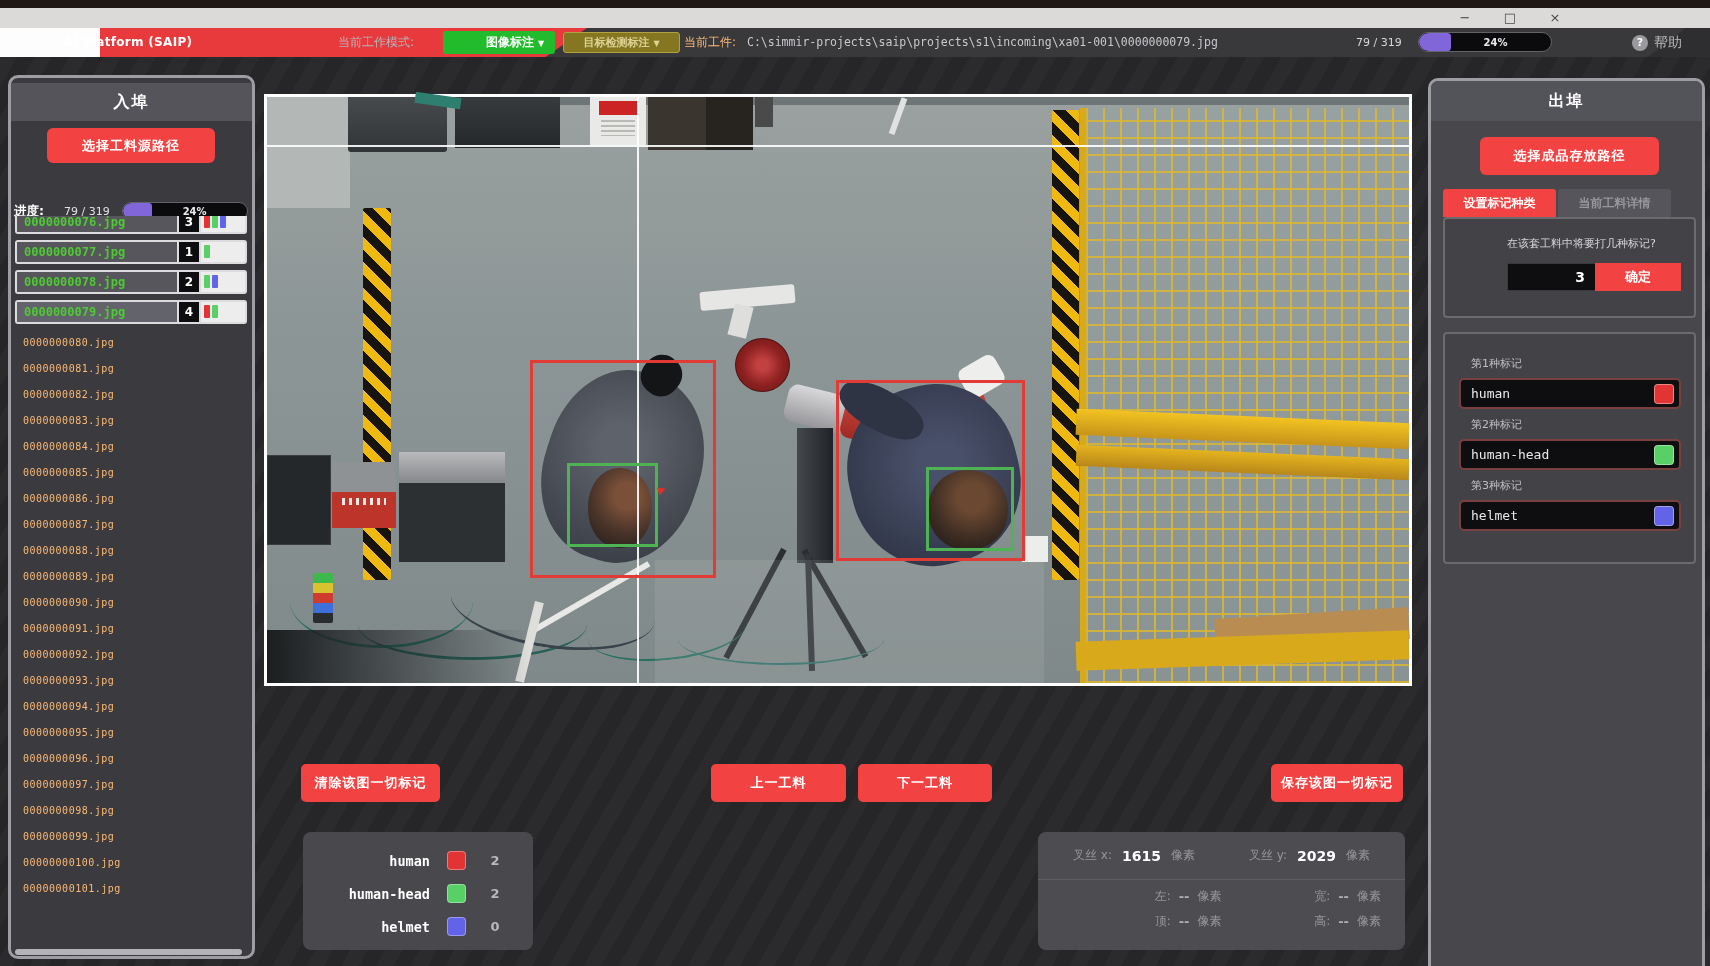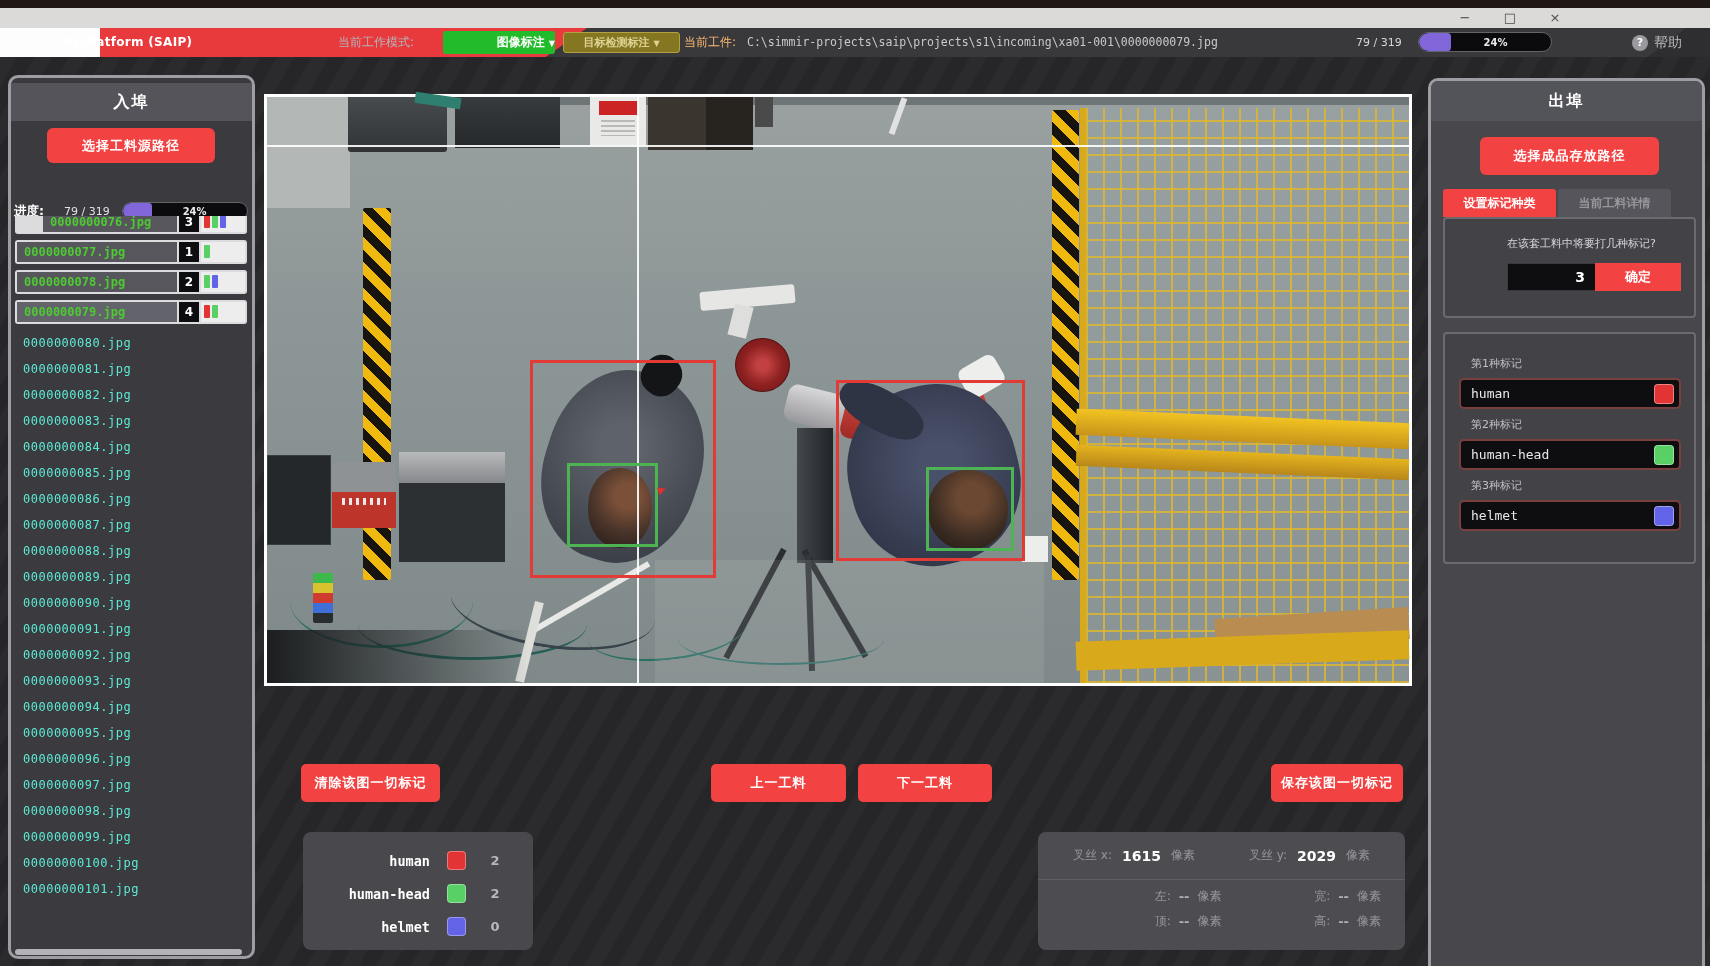--- a/index.html
+++ b/index.html
@@ -13,21 +13,21 @@
   .winbtn.min{left:1452px;} .winbtn.res{left:1497px;} .winbtn.cls{left:1542px;}
 
   
   .appbar{position:absolute;left:0;top:28px;width:100%;height:29px;background:#39393c;}
   .logo-white{position:absolute;left:0;top:0;width:100px;height:29px;background:#fdfdfd;}
   .logo-red{position:absolute;left:100px;top:0;width:487px;height:29px;background:#e8393c;
             clip-path:polygon(0 0,100% 0,91.5% 100%,0 100%);}
   .brand{position:absolute;left:64px;top:0;height:29px;line-height:29px;color:#fff;font-size:12px;font-weight:bold;letter-spacing:.3px;}
   .mode-label{position:absolute;left:338px;top:0;height:29px;line-height:29px;color:#b5b5b9;font-size:12px;}
   .btn-green{position:absolute;left:443px;top:3px;width:112px;height:23px;background:#22bb2b;border-radius:3px;
-             color:#fff;font-size:12px;font-weight:bold;text-align:right;line-height:23px;cursor:pointer;padding-left:32px;}
+             color:#fff;font-size:12px;font-weight:bold;text-align:center;line-height:23px;cursor:pointer;padding-left:32px;}
   .btn-olive{position:absolute;left:563px;top:4px;width:117px;height:21px;background:#857722;border:1px solid #b3a242;border-radius:3px;
              color:#ded294;font-size:11px;font-weight:bold;text-align:center;line-height:19px;cursor:pointer;}
   .dd-arrow{font-size:8px;margin-left:4px;}
   .file-label{position:absolute;left:684px;top:0;height:27px;line-height:29px;color:#fdba74;font-size:12px;}
   .file-path{position:absolute;left:747px;top:0;height:29px;line-height:29px;color:#c9c9cd;font-size:11.5px;font-family:"DejaVu Sans Mono",monospace;}
   .ab-progress-text{position:absolute;left:1356px;top:0;height:29px;line-height:29px;color:#d8d8dc;font-size:11px;}
   .pill{position:relative;background:#0b0b0d;border:1px solid #63636a;border-radius:10px;overflow:hidden;}
   .pill .pfill{position:absolute;left:0;top:0;height:100%;background:#8066d8;border-radius:10px 4px 4px 10px;}
   .pill .ptext{position:absolute;left:0;top:0;width:100%;height:100%;text-align:center;color:#e8e8ec;font-size:10px;font-weight:bold;}
   .ab-pill{position:absolute;left:1418px;top:4px;width:134px;height:20px;}
@@ -48,28 +48,28 @@
              color:#fff;font-size:16px;font-weight:bold;text-align:center;line-height:38px;letter-spacing:2px;}
   .sb-select{position:absolute;left:36px;top:50px;width:168px;height:35px;background:#f24242;border:none;border-radius:6px;
              color:#fff;font-size:13px;font-weight:bold;letter-spacing:1px;cursor:pointer;}
   .sb-progress{position:absolute;left:0;top:112px;width:100%;height:22px;display:flex;align-items:center;padding:0 3px 0 3px;margin-top:10px;}
   .sb-progress .plabel{color:#fff;font-size:12.5px;font-weight:bold;}
   .sb-progress .ptextnum{color:#e2e2e6;font-size:11px;margin-left:20px;}
   .sb-pill{width:126px;height:18px;margin-left:12px;flex:none;}
   .sb-pill .ptext{line-height:17px;left:8%;}
   .file-list{position:absolute;left:0;top:138px;bottom:10px;width:100%;overflow:hidden;}
   .frow{display:flex;height:24px;margin:0 5px 6px 4px;border:2px solid #dcdcde;background:#dcdcde;border-radius:3px;gap:2px;cursor:pointer;}
-  .frow:first-of-type{margin-top:-6px;padding-left:26px;}
+  .frow:first-of-type{margin-top:-6px;}
   .frow .fname{flex:1;background:#56565c;color:#4ec933;font-size:12px;font-weight:bold;
                font-family:"DejaVu Sans Mono",monospace;line-height:20px;padding-left:7px;overflow:hidden;}
   .frow.current .fname{background:#63636b;}
   .frow .fcount{width:20px;background:#0d0d0f;color:#fff;font-size:12px;font-weight:bold;text-align:center;line-height:20px;}
   .frow .fbar{width:44px;background:#ededee;display:flex;gap:2px;padding:3px 0 0 3px;}
   .frow .fbar i{display:block;width:6px;height:13px;border-radius:1px;}
-  .prow{height:26px;line-height:26px;padding-left:12px;color:#5eead4;font-size:12px;
+  .prow{height:26px;line-height:26px;padding-left:12px;color:#fdba74;font-size:10px;
         font-family:"DejaVu Sans Mono",monospace;letter-spacing:.5px;cursor:pointer;}
   .sb-hscroll{position:absolute;left:4px;right:10px;bottom:1px;height:6px;background:#b2b2b7;border-radius:3px;}
 
   
   .canvas{position:absolute;left:264px;top:94px;width:1148px;height:592px;border:3px solid #fff;background:#8d9696;cursor:crosshair;}
   .ph{position:absolute;}
   .floor{left:0;top:0;width:100%;height:100%;background:linear-gradient(180deg,#9aa1a0 0%,#8e9797 35%,#879090 70%,#7f8989 100%);}
   .patch-tl{left:0;top:0;width:7.3%;height:19%;background:#b3b8b6;}
   .wallstrip{left:0;top:0;width:100%;height:1.4%;background:#6e7577;}
   .m1{left:7.1%;top:0;width:8.7%;height:9.4%;background:linear-gradient(180deg,#474b4e,#303437);border-radius:0 0 3px 3px;}

